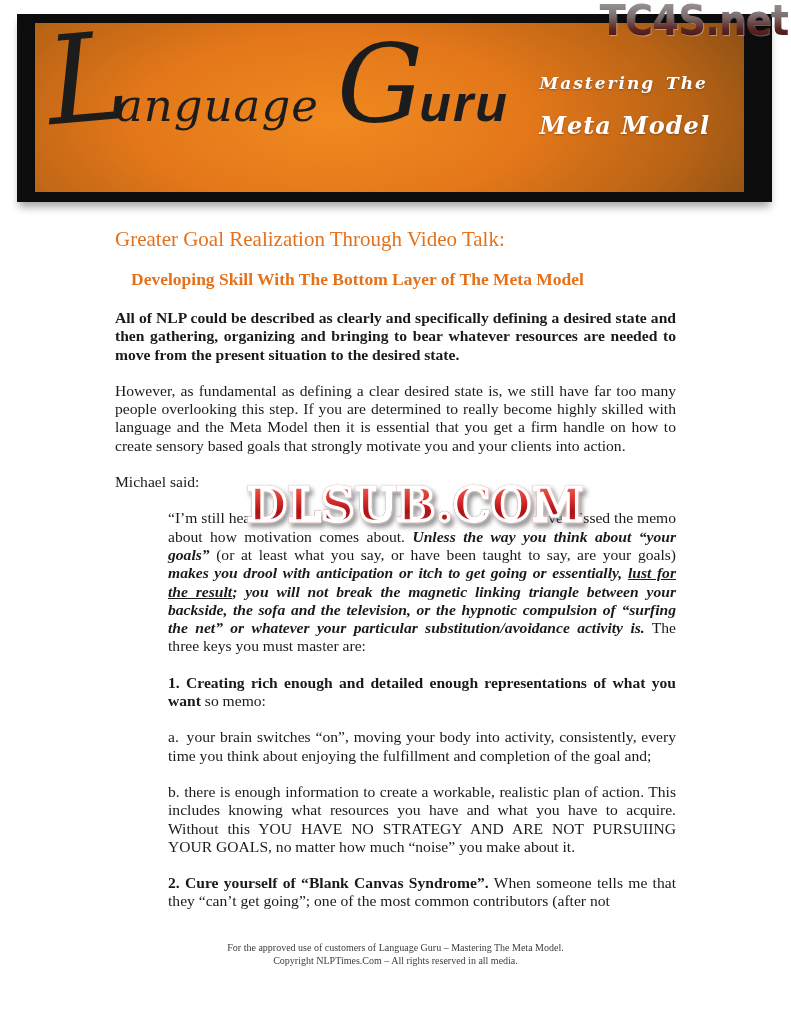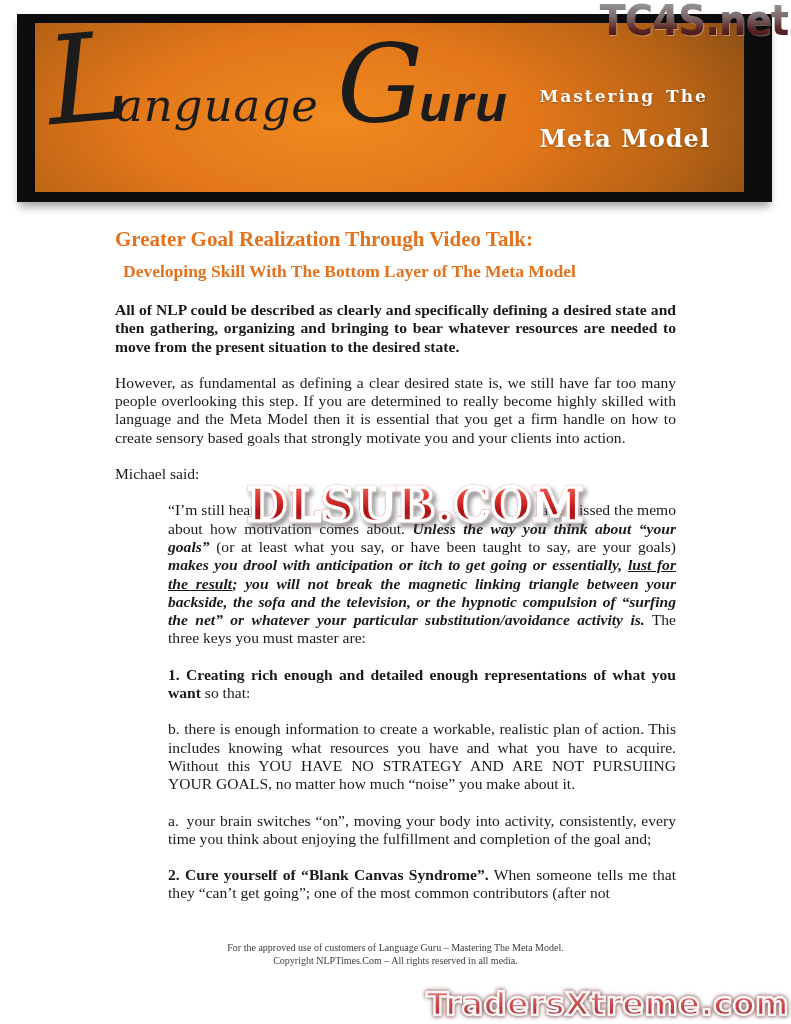--- a/index.html
+++ b/index.html
@@ -46,35 +46,35 @@
   }
   .logo-g {
     font-family:"DejaVu Serif", serif; font-style:italic;
     font-size:108px; line-height:1.1; margin-left:18px; display:inline-block;
   }
   .logo-uru {
     font-family:Liberation Sans, sans-serif; font-style:italic; font-weight:bold;
     font-size:52px; letter-spacing:2px; margin-left:-4px;
   }
   .tagline {
-    position:absolute; right:34px; top:63px; color:#ffffff;
-    font-family:"DejaVu Serif", serif; font-weight:bold;
+    position:absolute; right:34px; top:50px; color:#ffffff;
+    font-family:"DejaVu Serif", serif; font-style:italic; font-weight:bold;
     text-shadow:0 1px 2px rgba(60,30,0,0.4);
   }
   .tagline-1 { font-size:17px; letter-spacing:2px; word-spacing:3px; }
   .tagline-2 { font-size:24px; letter-spacing:1px; margin-top:18px; }
 
   
   .content { position:absolute; left:115px; width:561px; top:214px; }
   .title {
-    margin:12px 0 0 0; color:#e4711b; font-weight:bold;
+    margin:12px 0 0 0; color:#e4711b; font-weight:normal;
     font-size:21px; line-height:26px;
   }
   .subtitle {
-    margin:8px; color:#e4711b; font-weight:bold;
+    margin:16px; color:#e4711b; font-weight:bold;
     font-size:17.5px; line-height:23px;
   }
   .content p { margin:18px 0; font-size:15.6px; line-height:18.3px; }
   .just { text-align:justify; }
   .bold { font-weight:bold; }
   .quote { margin-left:53px; }
   .qline1 { display:flex; justify-content:space-between; font-size:15.6px; line-height:18.3px; margin-top:18px; }
   .quote .follow { margin-top:0; }
 
   
@@ -136,29 +136,28 @@
     <p class="bold just">All of NLP could be described as clearly and specifically defining a desired state and then gathering, organizing and bringing to bear whatever resources are needed to move from the present situation to the desired state.</p>
     <p class="just">However, as fundamental as defining a clear desired state is, we still have far too many people overlooking this step. If you are determined to really become highly skilled with language and the Meta Model then it is essential that you get a firm handle on how to create sensory based goals that strongly motivate you and your clients into action.</p>
     <p>Michael said:</p>
 
     <div class="quote">
       <div class="qline1">
         <span>“I’m still heari</span>
         <span>ave missed the memo</span>
       </div>
       <p class="just follow"><span>about how motivation comes about. </span><span style="font-weight: bold; font-style: italic;">Unless the way you think about “your goals”</span><span> (or at least what you say, or have been taught to say, are your goals) </span><span style="font-weight: bold; font-style: italic;">makes you drool with anticipation or itch to get going or essentially, </span><span style="font-weight: bold; font-style: italic; text-decoration: underline;">lust for the result</span><span style="font-weight: bold; font-style: italic;">; you will not break the magnetic linking triangle between your backside, the sofa and the television, or the hypnotic compulsion of “surfing the net” or whatever your particular substitution/avoidance activity is.</span><span> The three keys you must master are:</span></p>
-      <p class="just"><span style="font-weight: bold;">1. Creating rich enough and detailed enough representations of what you want</span><span> so that:</span></p>
+      <p class="just"><span style="font-weight: bold;">1. Creating rich enough and detailed enough representations of what you want</span><span> so memo:</span></p>
+      <p class="just">a. your brain switches “on”, moving your body into activity, consistently, every time you think about enjoying the fulfillment and completion of the goal and;</p>
       <p class="just">b. there is enough information to create a workable, realistic plan of action. This includes knowing what resources you have and what you have to acquire. Without this YOU HAVE NO STRATEGY AND ARE NOT PURSUIING YOUR GOALS, no matter how much “noise” you make about it.</p>
-      <p class="just">a. your brain switches “on”, moving your body into activity, consistently, every time you think about enjoying the fulfillment and completion of the goal and;</p>
       <p class="just"><span style="font-weight: bold;">2. Cure yourself of “Blank Canvas Syndrome”.</span><span> When someone tells me that they “can’t get going”; one of the most common contributors (after not</span></p>
     </div>
   </div>
 
   <div class="dlsub">DLSUB.COM</div>
 
   <div class="footer">
     <div>For the approved use of customers of Language Guru – Mastering The Meta Model.</div>
     <div>Copyright NLPTimes.Com – All rights reserved in all media.</div>
   </div>
 
-  <div class="traders">TradersXtreme.com</div>
 
 </div>
 
 </body></html>

